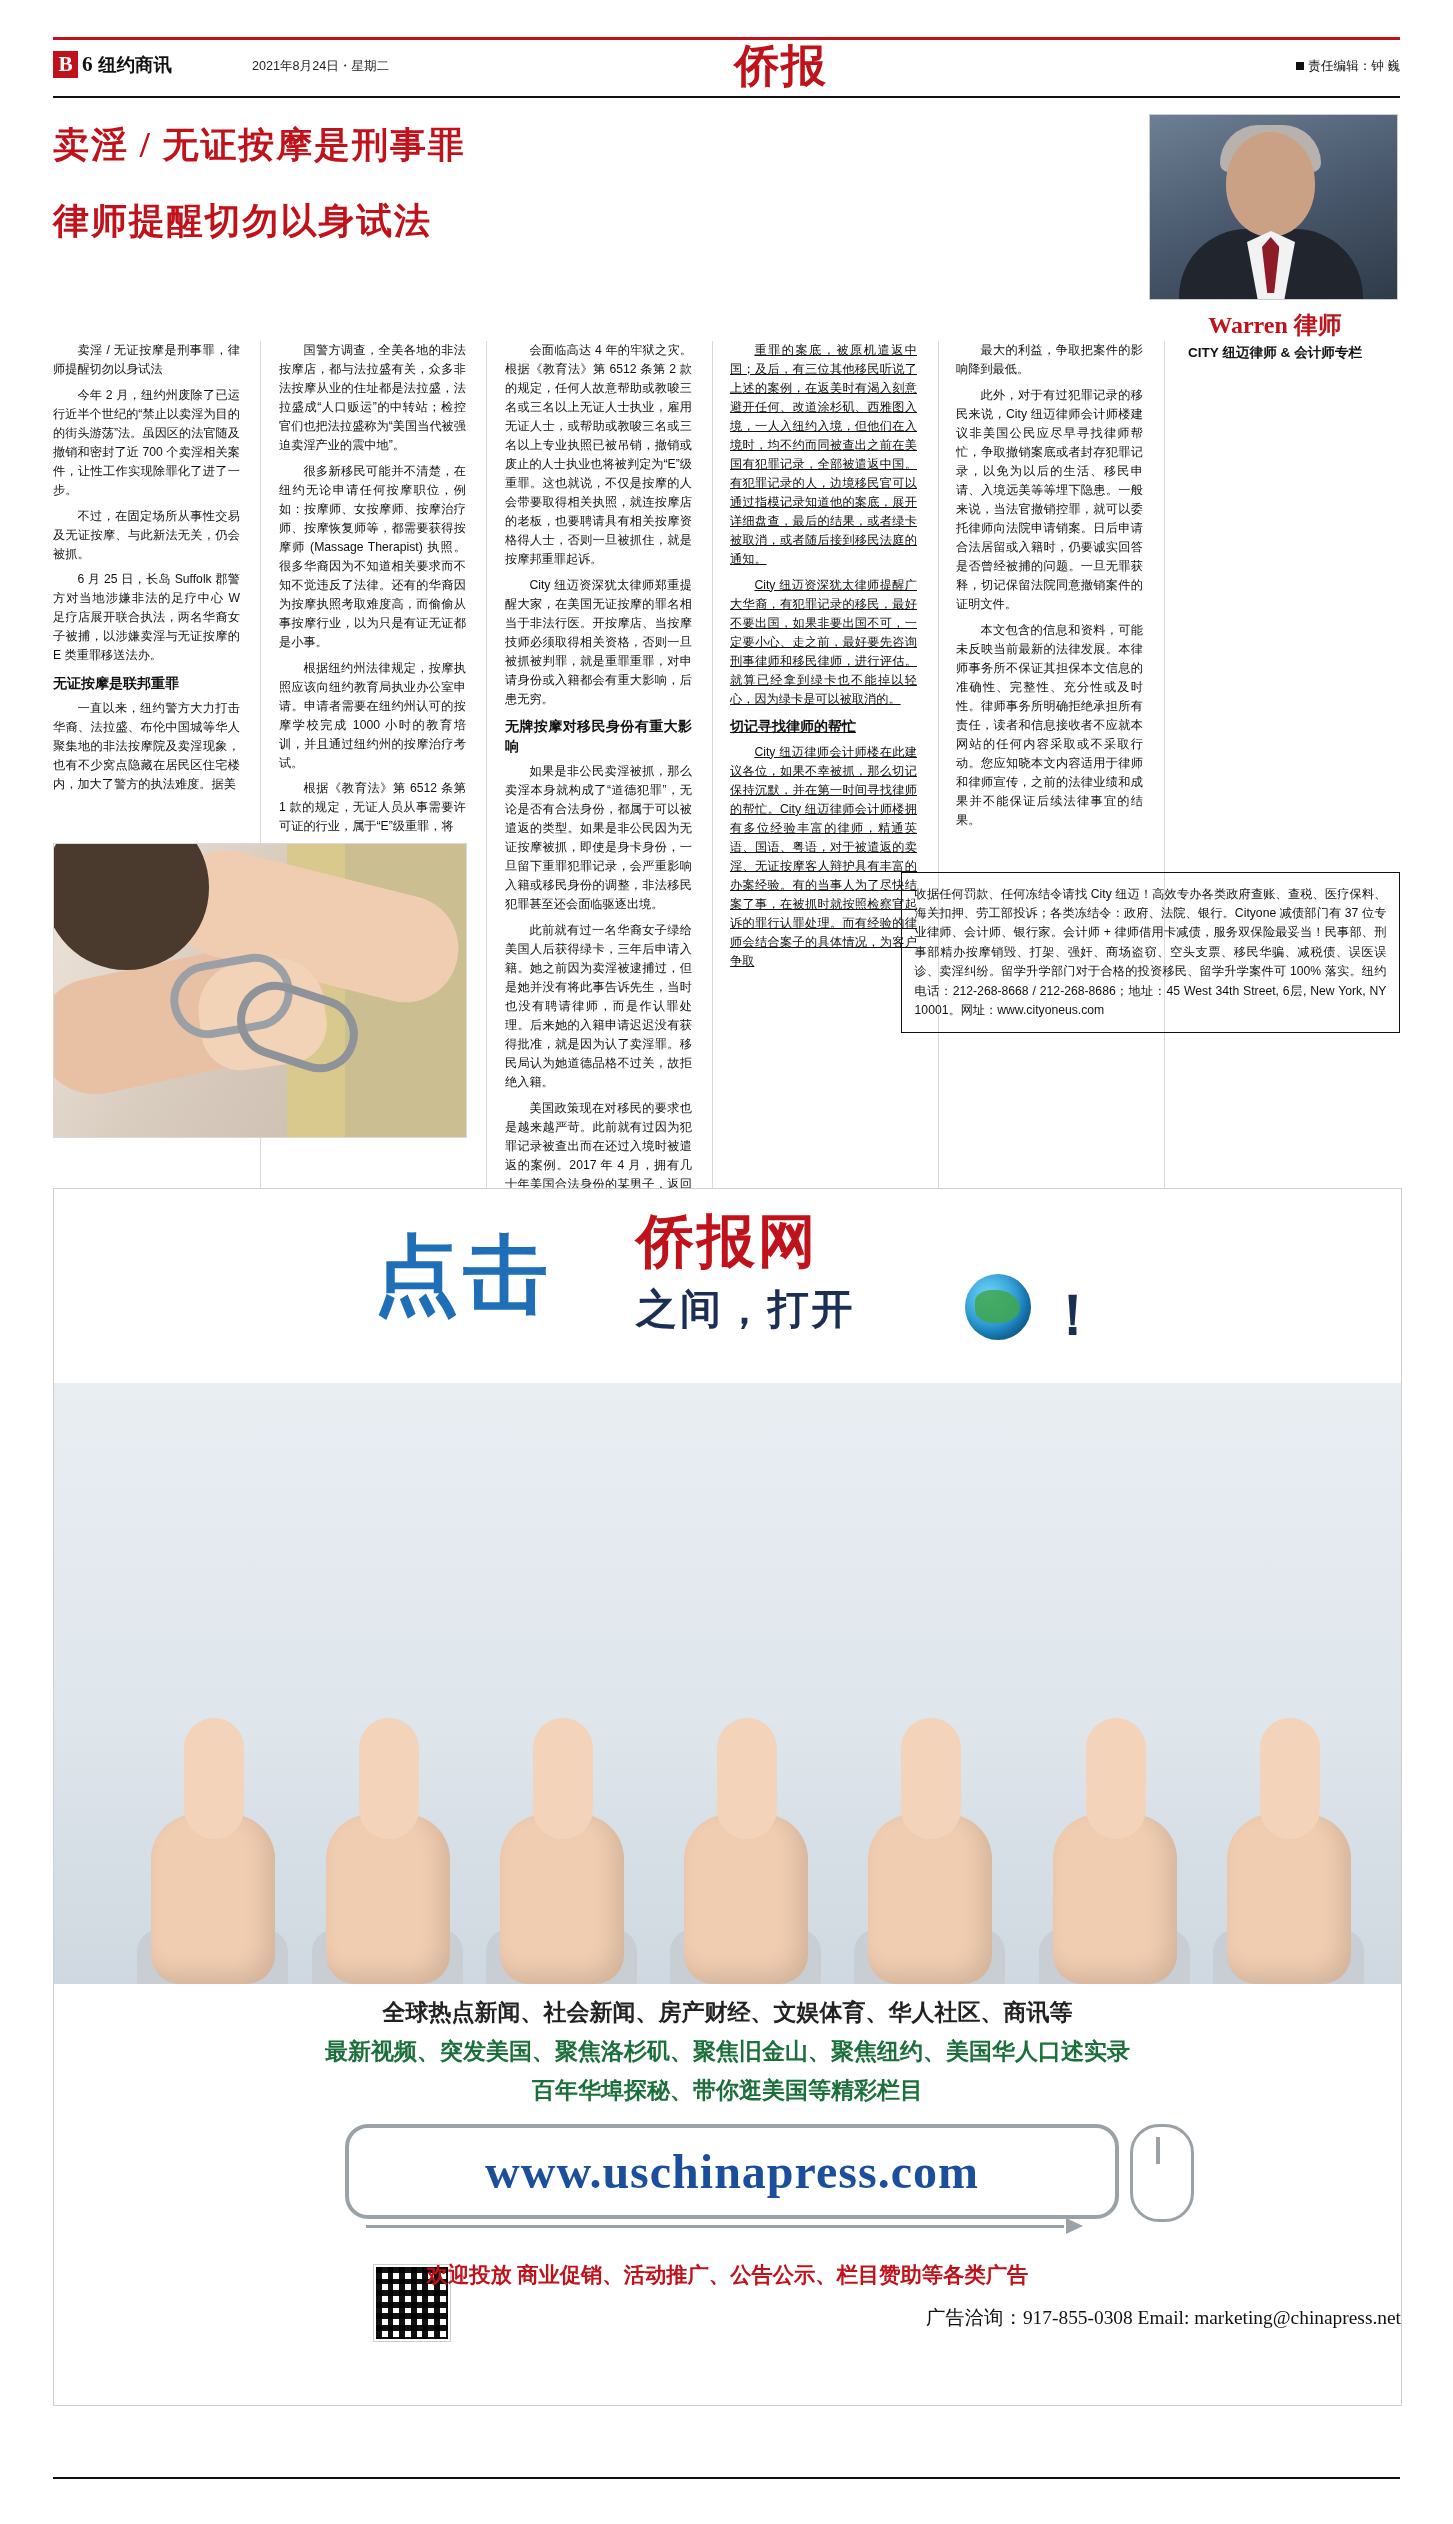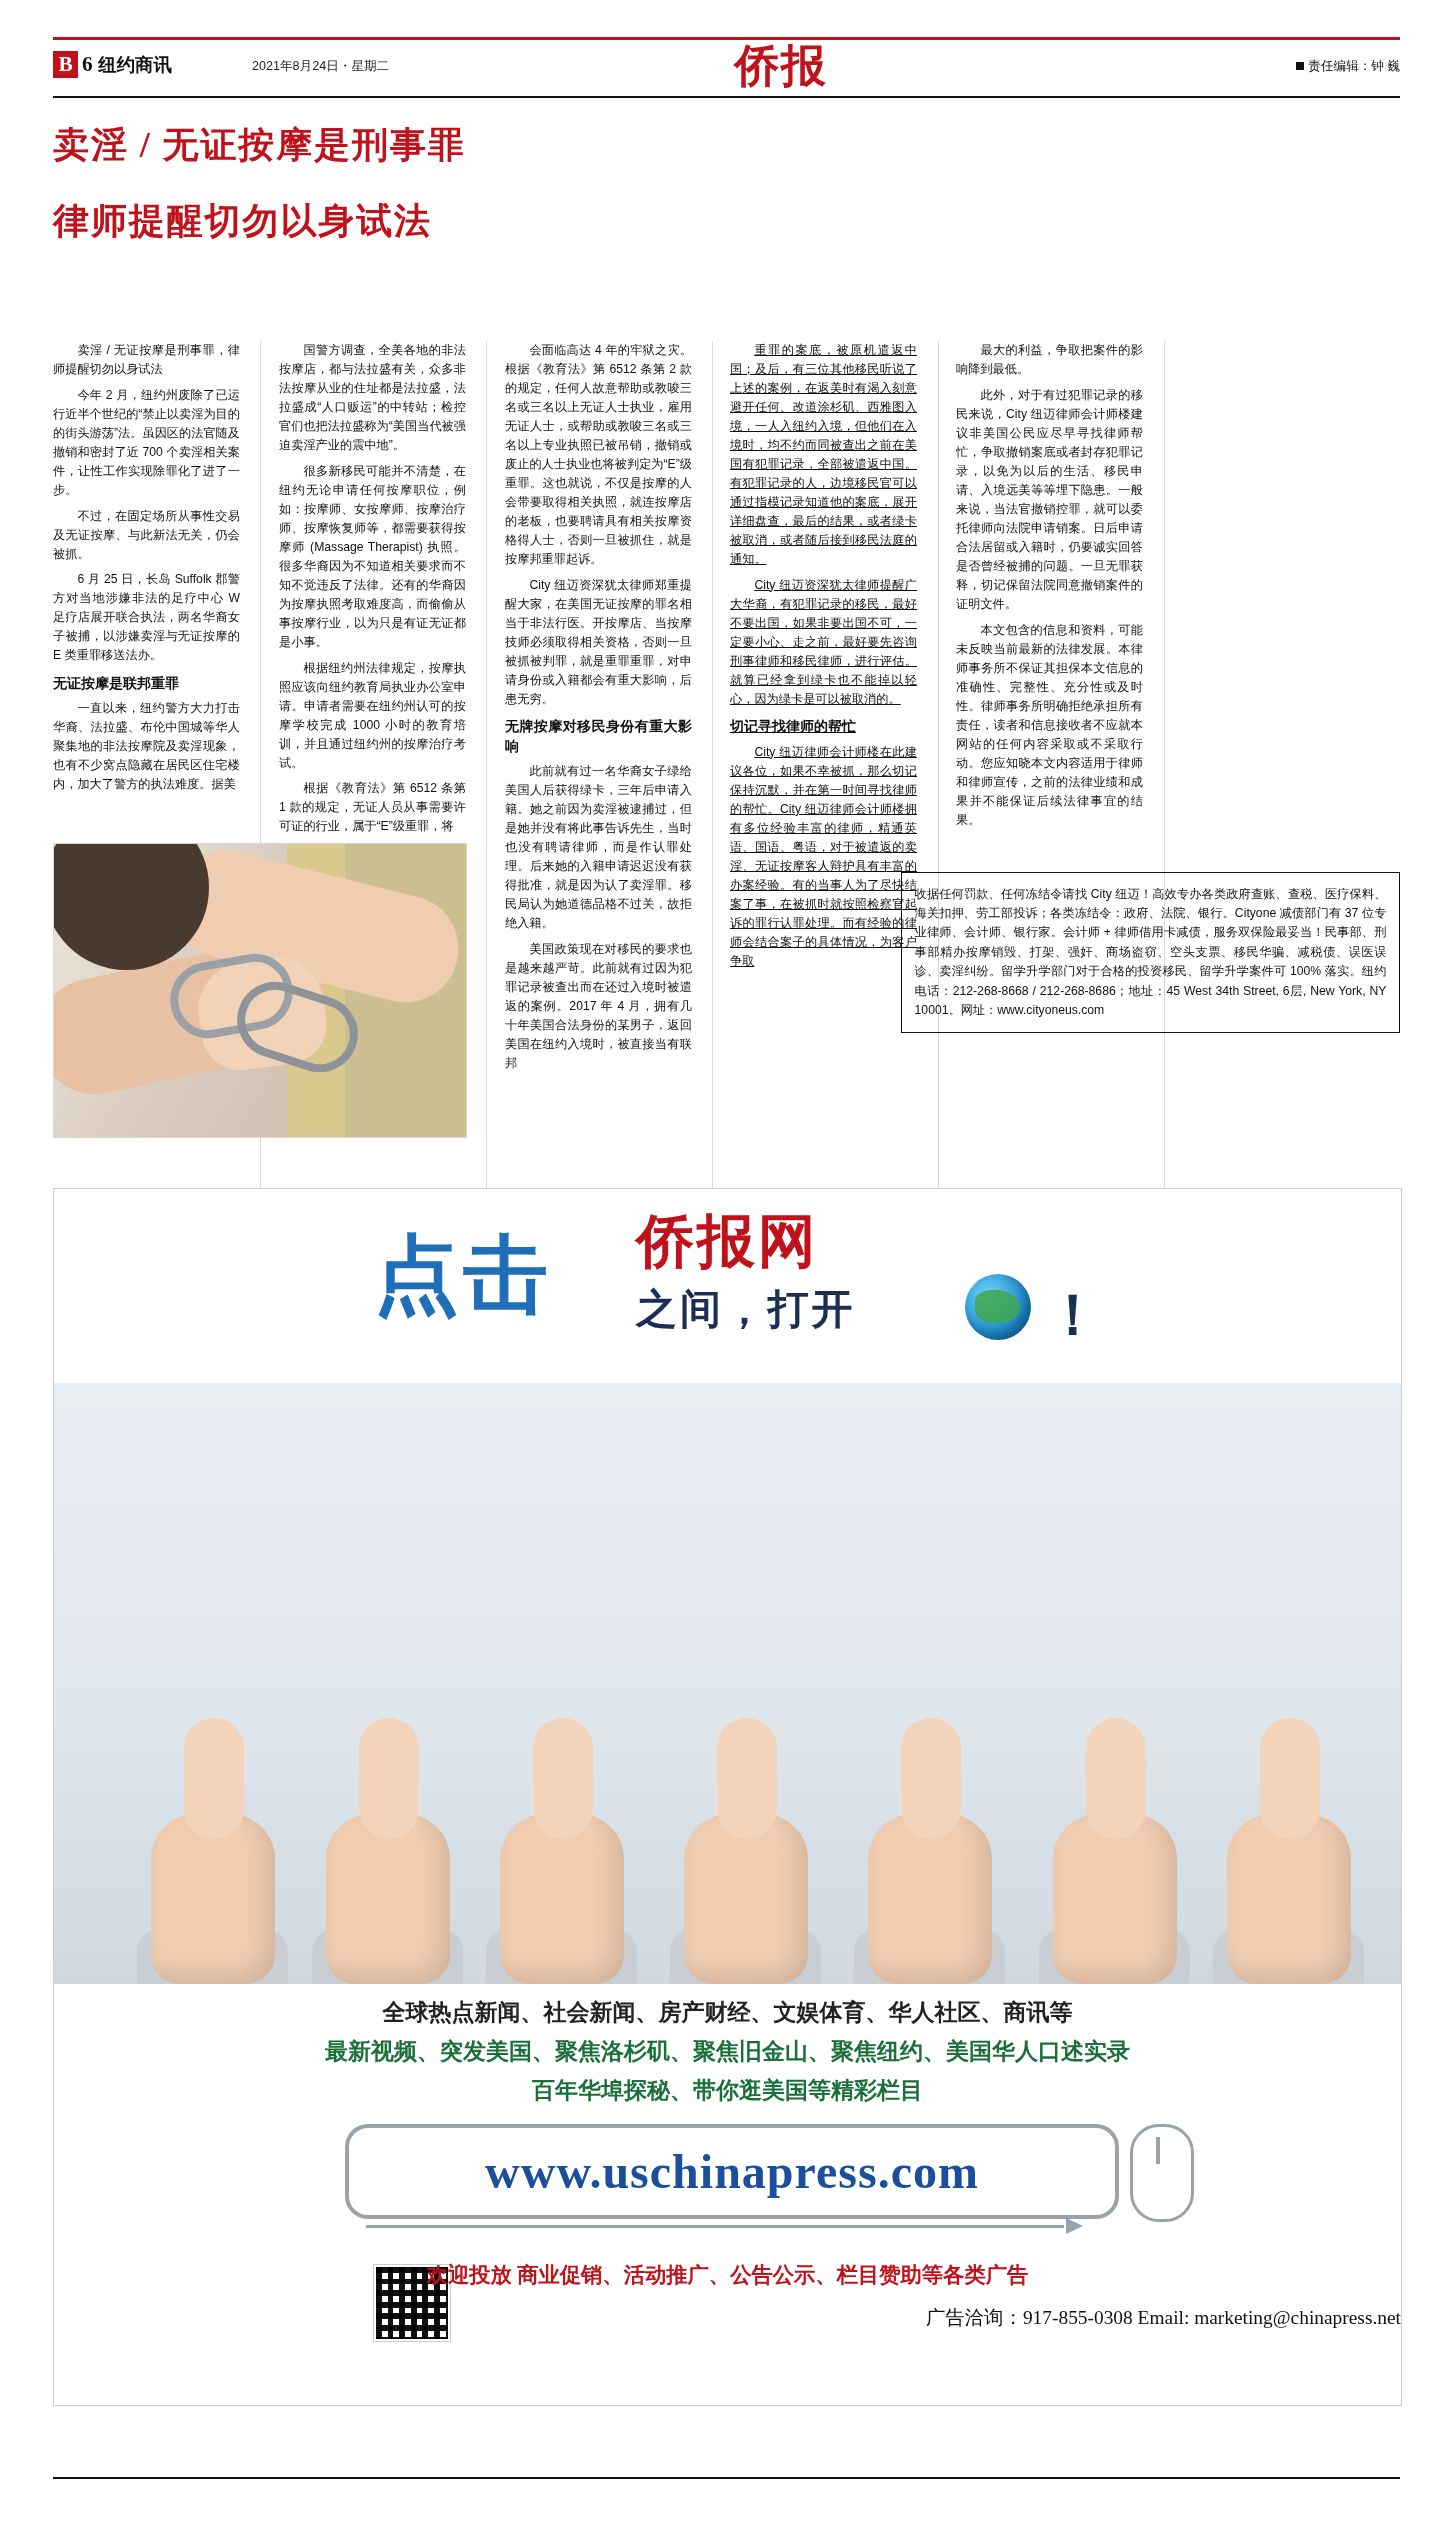--- a/index.html
+++ b/index.html
@@ -119,20 +119,31 @@
     </div>
     <div class="mh-editor"><span class="sq"></span><span>责任编辑：钟 巍</span></div>
     <div class="mh-bottom"></div>
   </div>
 
   <div class="headline">
     <div class="l">卖淫 / 无证按摩是刑事罪</div>
     <div class="l l2">律师提醒切勿以身试法</div>
   </div>
 
+  <div class="authorbox">
+    <div class="author-photo">
+      <div class="ap-body"></div>
+      <div class="ap-hair"></div>
+      <div class="ap-face"></div>
+      <div class="ap-shirt"></div>
+      <div class="ap-tie"></div>
+    </div>
+    <div class="author-name">Warren 律师</div>
+    <div class="author-sub">CITY 纽迈律师 &amp; 会计师专栏</div>
+  </div>
 
   <div class="cols">
     <div class="vrule" style="left:207px"></div>
     <div class="vrule" style="left:433px"></div>
     <div class="vrule" style="left:659px"></div>
     <div class="vrule" style="left:885px"></div>
     <div class="vrule" style="left:1111px"></div>
 
     <div class="col c1">
       <p>卖淫 / 无证按摩是刑事罪，律师提醒切勿以身试法</p>
@@ -147,20 +158,21 @@
       <p>国警方调查，全美各地的非法按摩店，都与法拉盛有关，众多非法按摩从业的住址都是法拉盛，法拉盛成“人口贩运”的中转站；检控官们也把法拉盛称为“美国当代被强迫卖淫产业的震中地”。</p>
       <p>很多新移民可能并不清楚，在纽约无论申请任何按摩职位，例如：按摩师、女按摩师、按摩治疗师、按摩恢复师等，都需要获得按摩师 (Massage Therapist) 执照。很多华裔因为不知道相关要求而不知不觉违反了法律。还有的华裔因为按摩执照考取难度高，而偷偷从事按摩行业，以为只是有证无证都是小事。</p>
       <p>根据纽约州法律规定，按摩执照应该向纽约教育局执业办公室申请。申请者需要在纽约州认可的按摩学校完成 1000 小时的教育培训，并且通过纽约州的按摩治疗考试。</p>
       <p>根据《教育法》第 6512 条第 1 款的规定，无证人员从事需要许可证的行业，属于“E”级重罪，将</p>
     </div>
 
     <div class="col c3">
       <p>会面临高达 4 年的牢狱之灾。根据《教育法》第 6512 条第 2 款的规定，任何人故意帮助或教唆三名或三名以上无证人士执业，雇用无证人士，或帮助或教唆三名或三名以上专业执照已被吊销，撤销或废止的人士执业也将被判定为“E”级重罪。这也就说，不仅是按摩的人会带要取得相关执照，就连按摩店的老板，也要聘请具有相关按摩资格得人士，否则一旦被抓住，就是按摩邦重罪起诉。</p>
       <p>City 纽迈资深犹太律师郑重提醒大家，在美国无证按摩的罪名相当于非法行医。开按摩店、当按摩技师必须取得相关资格，否则一旦被抓被判罪，就是重罪重罪，对申请身份或入籍都会有重大影响，后患无穷。</p>
       <h3>无牌按摩对移民身份有重大影响</h3>
+      <p>如果是非公民卖淫被抓，那么卖淫本身就构成了“道德犯罪”，无论是否有合法身份，都属于可以被遣返的类型。如果是非公民因为无证按摩被抓，即使是身卡身份，一旦留下重罪犯罪记录，会严重影响入籍或移民身份的调整，非法移民犯罪甚至还会面临驱逐出境。</p>
       <p>此前就有过一名华裔女子绿给美国人后获得绿卡，三年后申请入籍。她之前因为卖淫被逮捕过，但是她并没有将此事告诉先生，当时也没有聘请律师，而是作认罪处理。后来她的入籍申请迟迟没有获得批准，就是因为认了卖淫罪。移民局认为她道德品格不过关，故拒绝入籍。</p>
       <p>美国政策现在对移民的要求也是越来越严苛。此前就有过因为犯罪记录被查出而在还过入境时被遣返的案例。2017 年 4 月，拥有几十年美国合法身份的某男子，返回美国在纽约入境时，被直接当有联邦</p>
     </div>
 
     <div class="col c4">
       <p>重罪的案底，被原机遣返中国；及后，有三位其他移民听说了上述的案例，在返美时有渴入刻意避开任何、改道涂杉矶、西雅图入境，一人入纽约入境，但他们在入境时，均不约而同被查出之前在美国有犯罪记录，全部被遣返中国。有犯罪记录的人，边境移民官可以通过指模记录知道他的案底，展开详细盘查，最后的结果，或者绿卡被取消，或者随后接到移民法庭的通知。</p>
       <p>City 纽迈资深犹太律师提醒广大华裔，有犯罪记录的移民，最好不要出国，如果非要出国不可，一定要小心、走之前，最好要先咨询刑事律师和移民律师，进行评估。就算已经拿到绿卡也不能掉以轻心，因为绿卡是可以被取消的。</p>
       <h3>切记寻找律师的帮忙</h3>
       <p>City 纽迈律师会计师楼在此建议各位，如果不幸被抓，那么切记保持沉默，并在第一时间寻找律师的帮忙。City 纽迈律师会计师楼拥有多位经验丰富的律师，精通英语、国语、粤语，对于被遣返的卖淫、无证按摩客人辩护具有丰富的办案经验。有的当事人为了尽快结案了事，在被抓时就按照检察官起诉的罪行认罪处理。而有经验的律师会结合案子的具体情况，为客户争取</p>
     </div>

